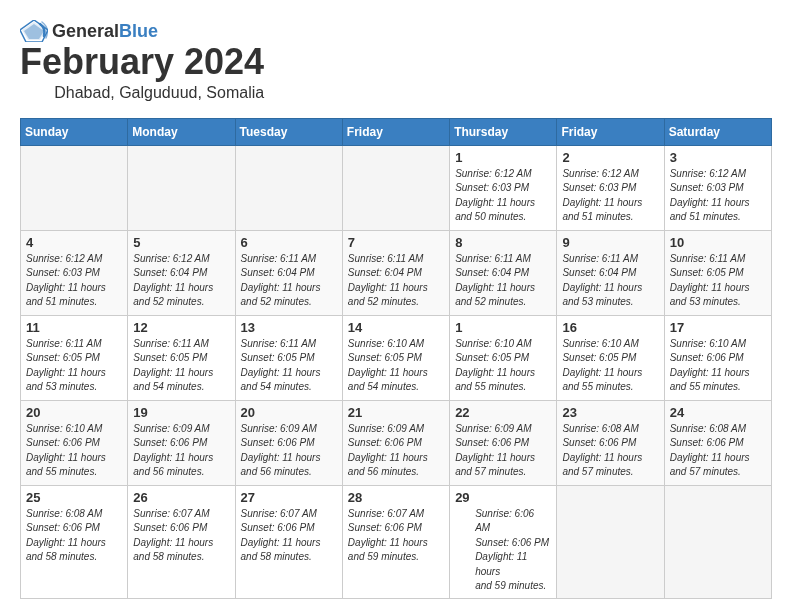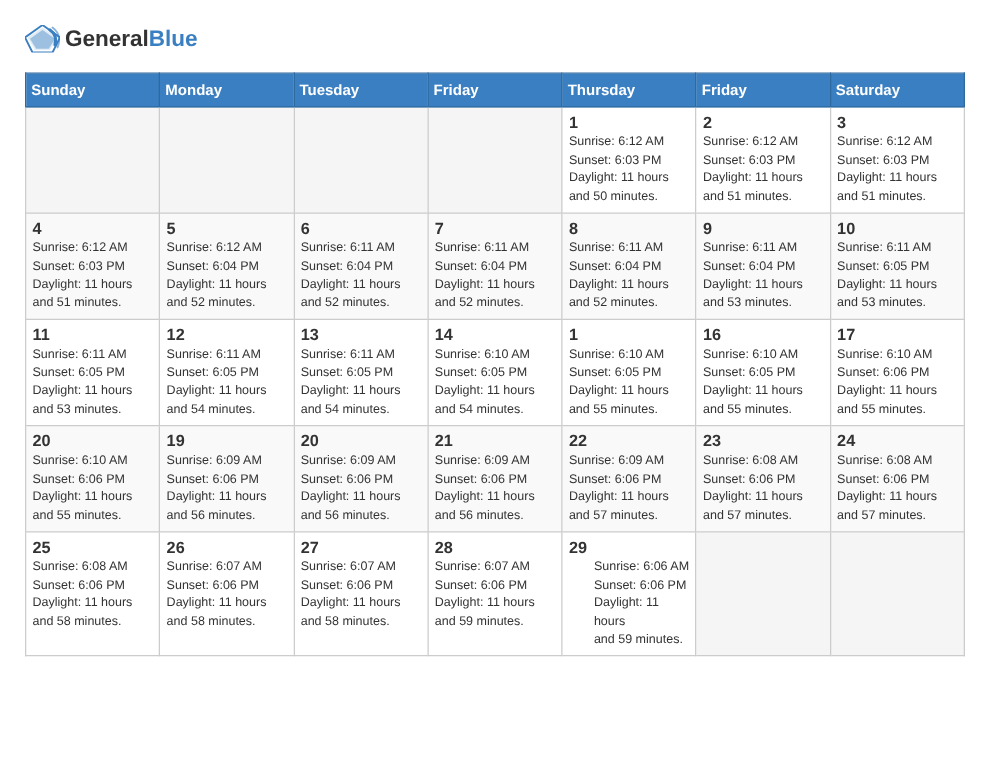--- a/index.html
+++ b/index.html
@@ -80,20 +80,21 @@
       font-size: 13px;
       font-weight: bold;
       color: #333;
       display: block;
       margin-bottom: 2px;
     }
     .day-info {
       font-size: 10px;
       color: #333;
       line-height: 1.45;
+      font-style: italic;
     }
     .empty {
       background: #f5f5f5;
     }
   </style>
 </head>
 <body>
 
 <div class="header">
   <div class="logo">
@@ -102,20 +103,24 @@
       <polygon points="14,0 28,10 22,22 6,22 0,10" fill="none" stroke="#3a7fc1" stroke-width="1.5"></polygon>
       <polygon points="14,4 24,11 19,19 9,19 4,11" fill="#3a7fc1" opacity="0.4"></polygon>
       <polygon points="10,6 22,6 26,14 14,20 2,14 6,6" fill="none"></polygon>
       <path d="M20 4 Q26 8 24 16" stroke="#3a7fc1" stroke-width="2.5" fill="none" stroke-linecap="round"></path>
       <path d="M22 2 Q30 8 26 18" stroke="#3a7fc1" stroke-width="1.5" fill="none" stroke-linecap="round" opacity="0.6"></path>
     </svg>
     <div>
       <span class="logo-text-general">General</span><span class="logo-text-blue">Blue</span>
     </div>
   </div>
+  <div class="title-block">
+    <div class="month-year">February 2024</div>
+    <div class="location">Dhabad, Galguduud, Somalia</div>
+  </div>
 </div>
 
 <table>
   <thead>
     <tr>
     <th>Sunday</th>
         <th>Monday</th>
         <th>Tuesday</th>
         <th>Friday</th>
         <th>Thursday</th>

